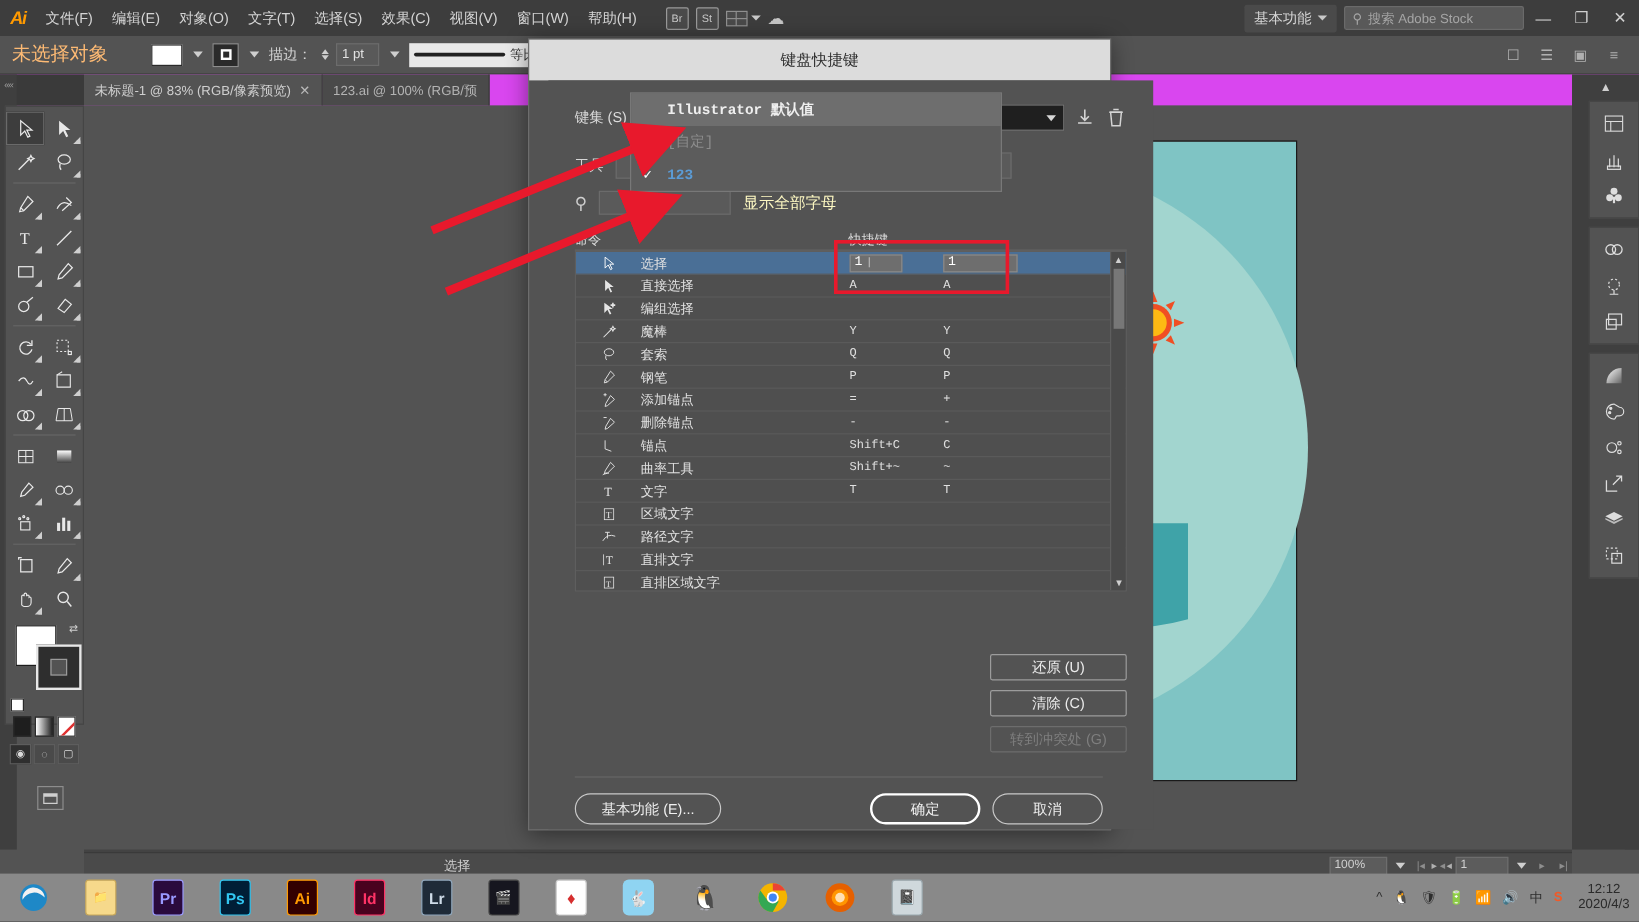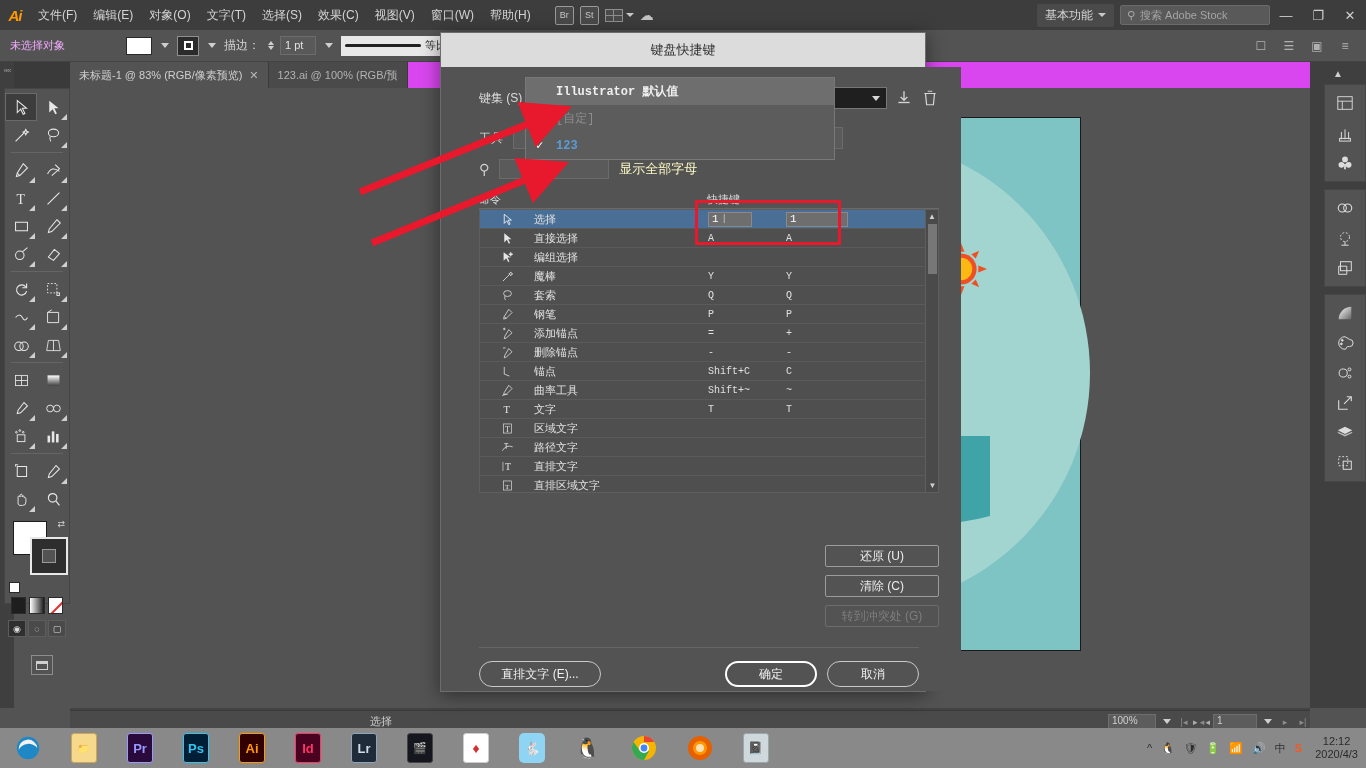--- a/index.html
+++ b/index.html
@@ -45,21 +45,21 @@
   }
   .win-btn { width: 32px; height: 30px; display:flex; align-items:center;
     justify-content:center; color:#cfcfcf; font-size:13px; }
 
   
   #controlbar {
     position:absolute; top:30px; left:0; width:1366px; height:32px;
     background:#535353; display:flex; align-items:center; gap:6px;
     padding-left:10px; border-bottom:1px solid #434343;
   }
-  #no-selection { font-size:11px; color:#f0abfc; width:110px; }
+  #no-selection { font-size:16px; color:#fdba74; width:110px; }
   .swatch-box { width:26px; height:18px; background:#ffffff; border:1px solid #2a2a2a; }
   .swatch-stroke { width:22px;height:20px;background:#2b2b2b;border:1px solid #8e8e8e;
      display:flex;align-items:center;justify-content:center;}
   .swatch-stroke i { width:9px;height:9px;border:2px solid #fff; display:block;}
   .dd-arrow { width:13px;height:20px;display:flex;align-items:center;justify-content:center;}
   .dd-arrow b { width:0;height:0;border-left:4px solid transparent;border-right:4px solid transparent;border-top:5px solid #cfcfcf; }
   #stroke-label { font-size:12px; }
   .stepper { display:flex; flex-direction:column; gap:1px; margin-left:2px;}
   .stepper b { width:0;height:0;border-left:3px solid transparent;border-right:3px solid transparent; }
   .stepper b.up { border-bottom:4px solid #cfcfcf; }
@@ -932,21 +932,21 @@
     </div>
 
     <div id="right-btns">
       <div class="dlg-btn">还原 (U)</div>
       <div class="dlg-btn">清除 (C)</div>
       <div class="dlg-btn disabled">转到冲突处 (G)</div>
     </div>
 
     <div id="footer-sep"></div>
     <div id="footer-row">
-      <div class="pill" id="btn-export">直排文字 (E)...</div>
+      <div class="pill" id="btn-export">基本功能 (E)...</div>
       <div class="pill" id="btn-ok">确定</div>
       <div class="pill" id="btn-cancel">取消</div>
     </div>
   </div>
 
   <div id="keyset-dropdown">
     <div class="dd-opt hover">
       <span>Illustrator 默认值</span>
     </div>
     <div class="dd-opt dim">

